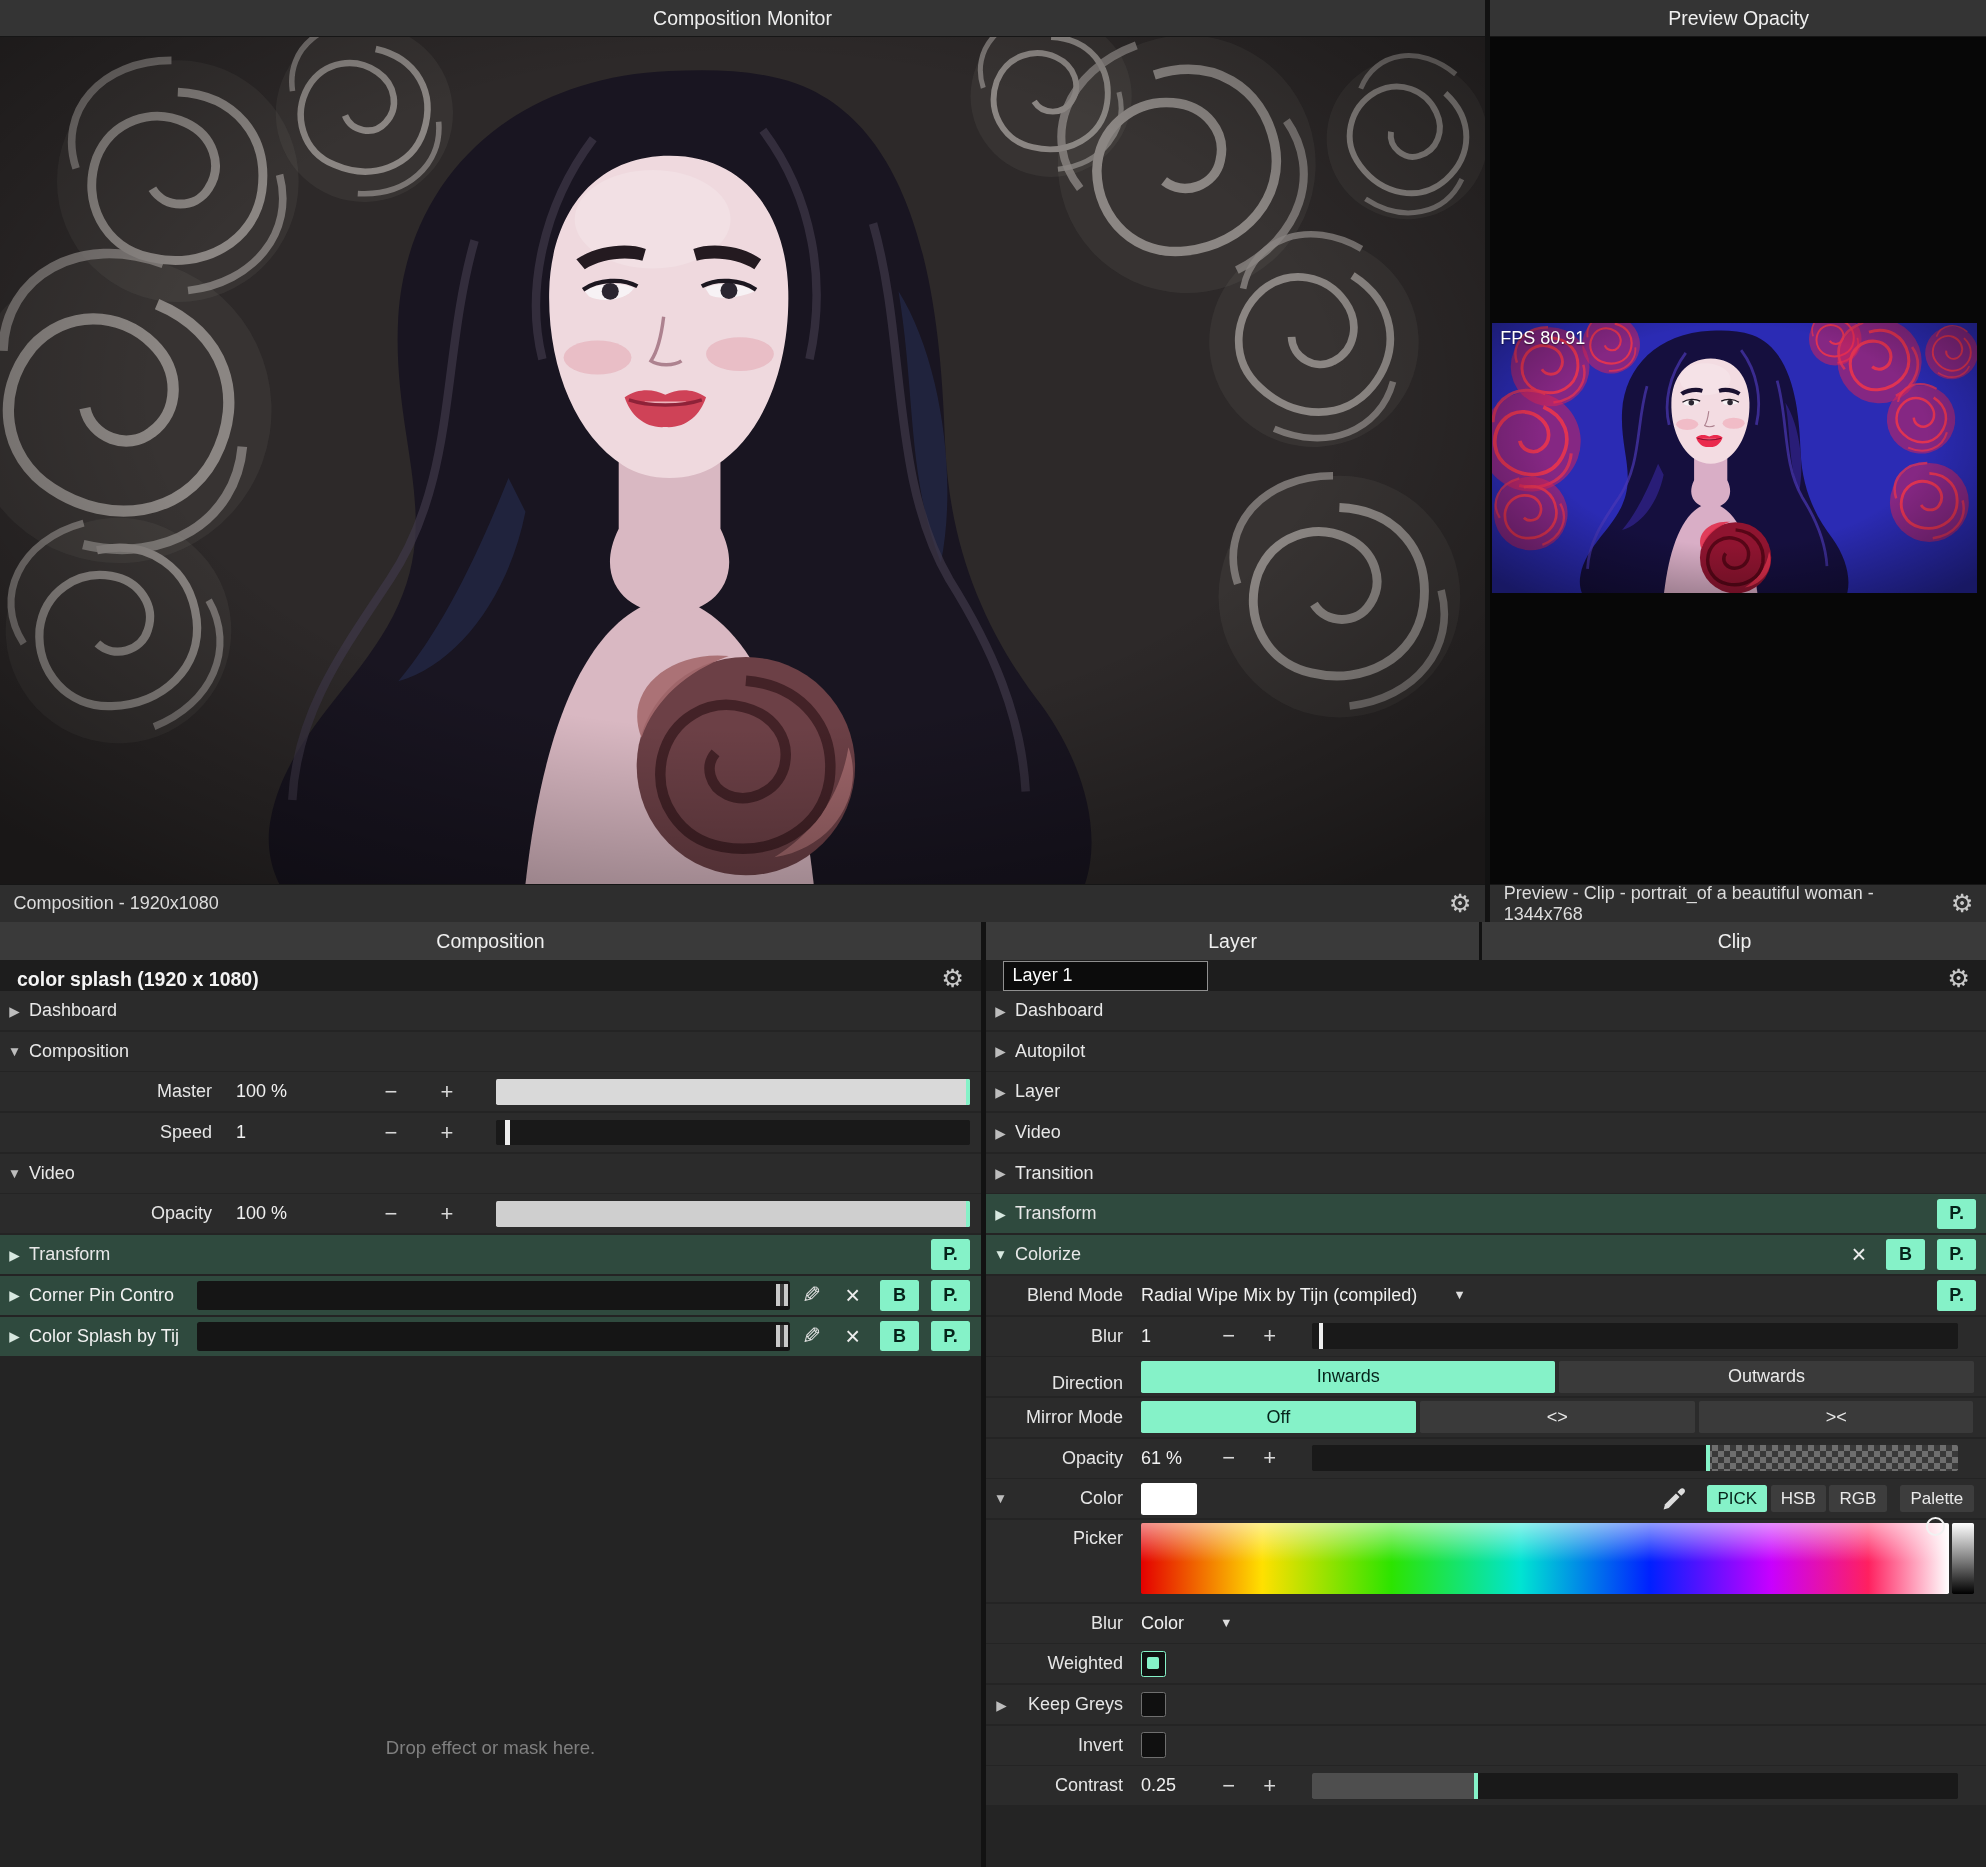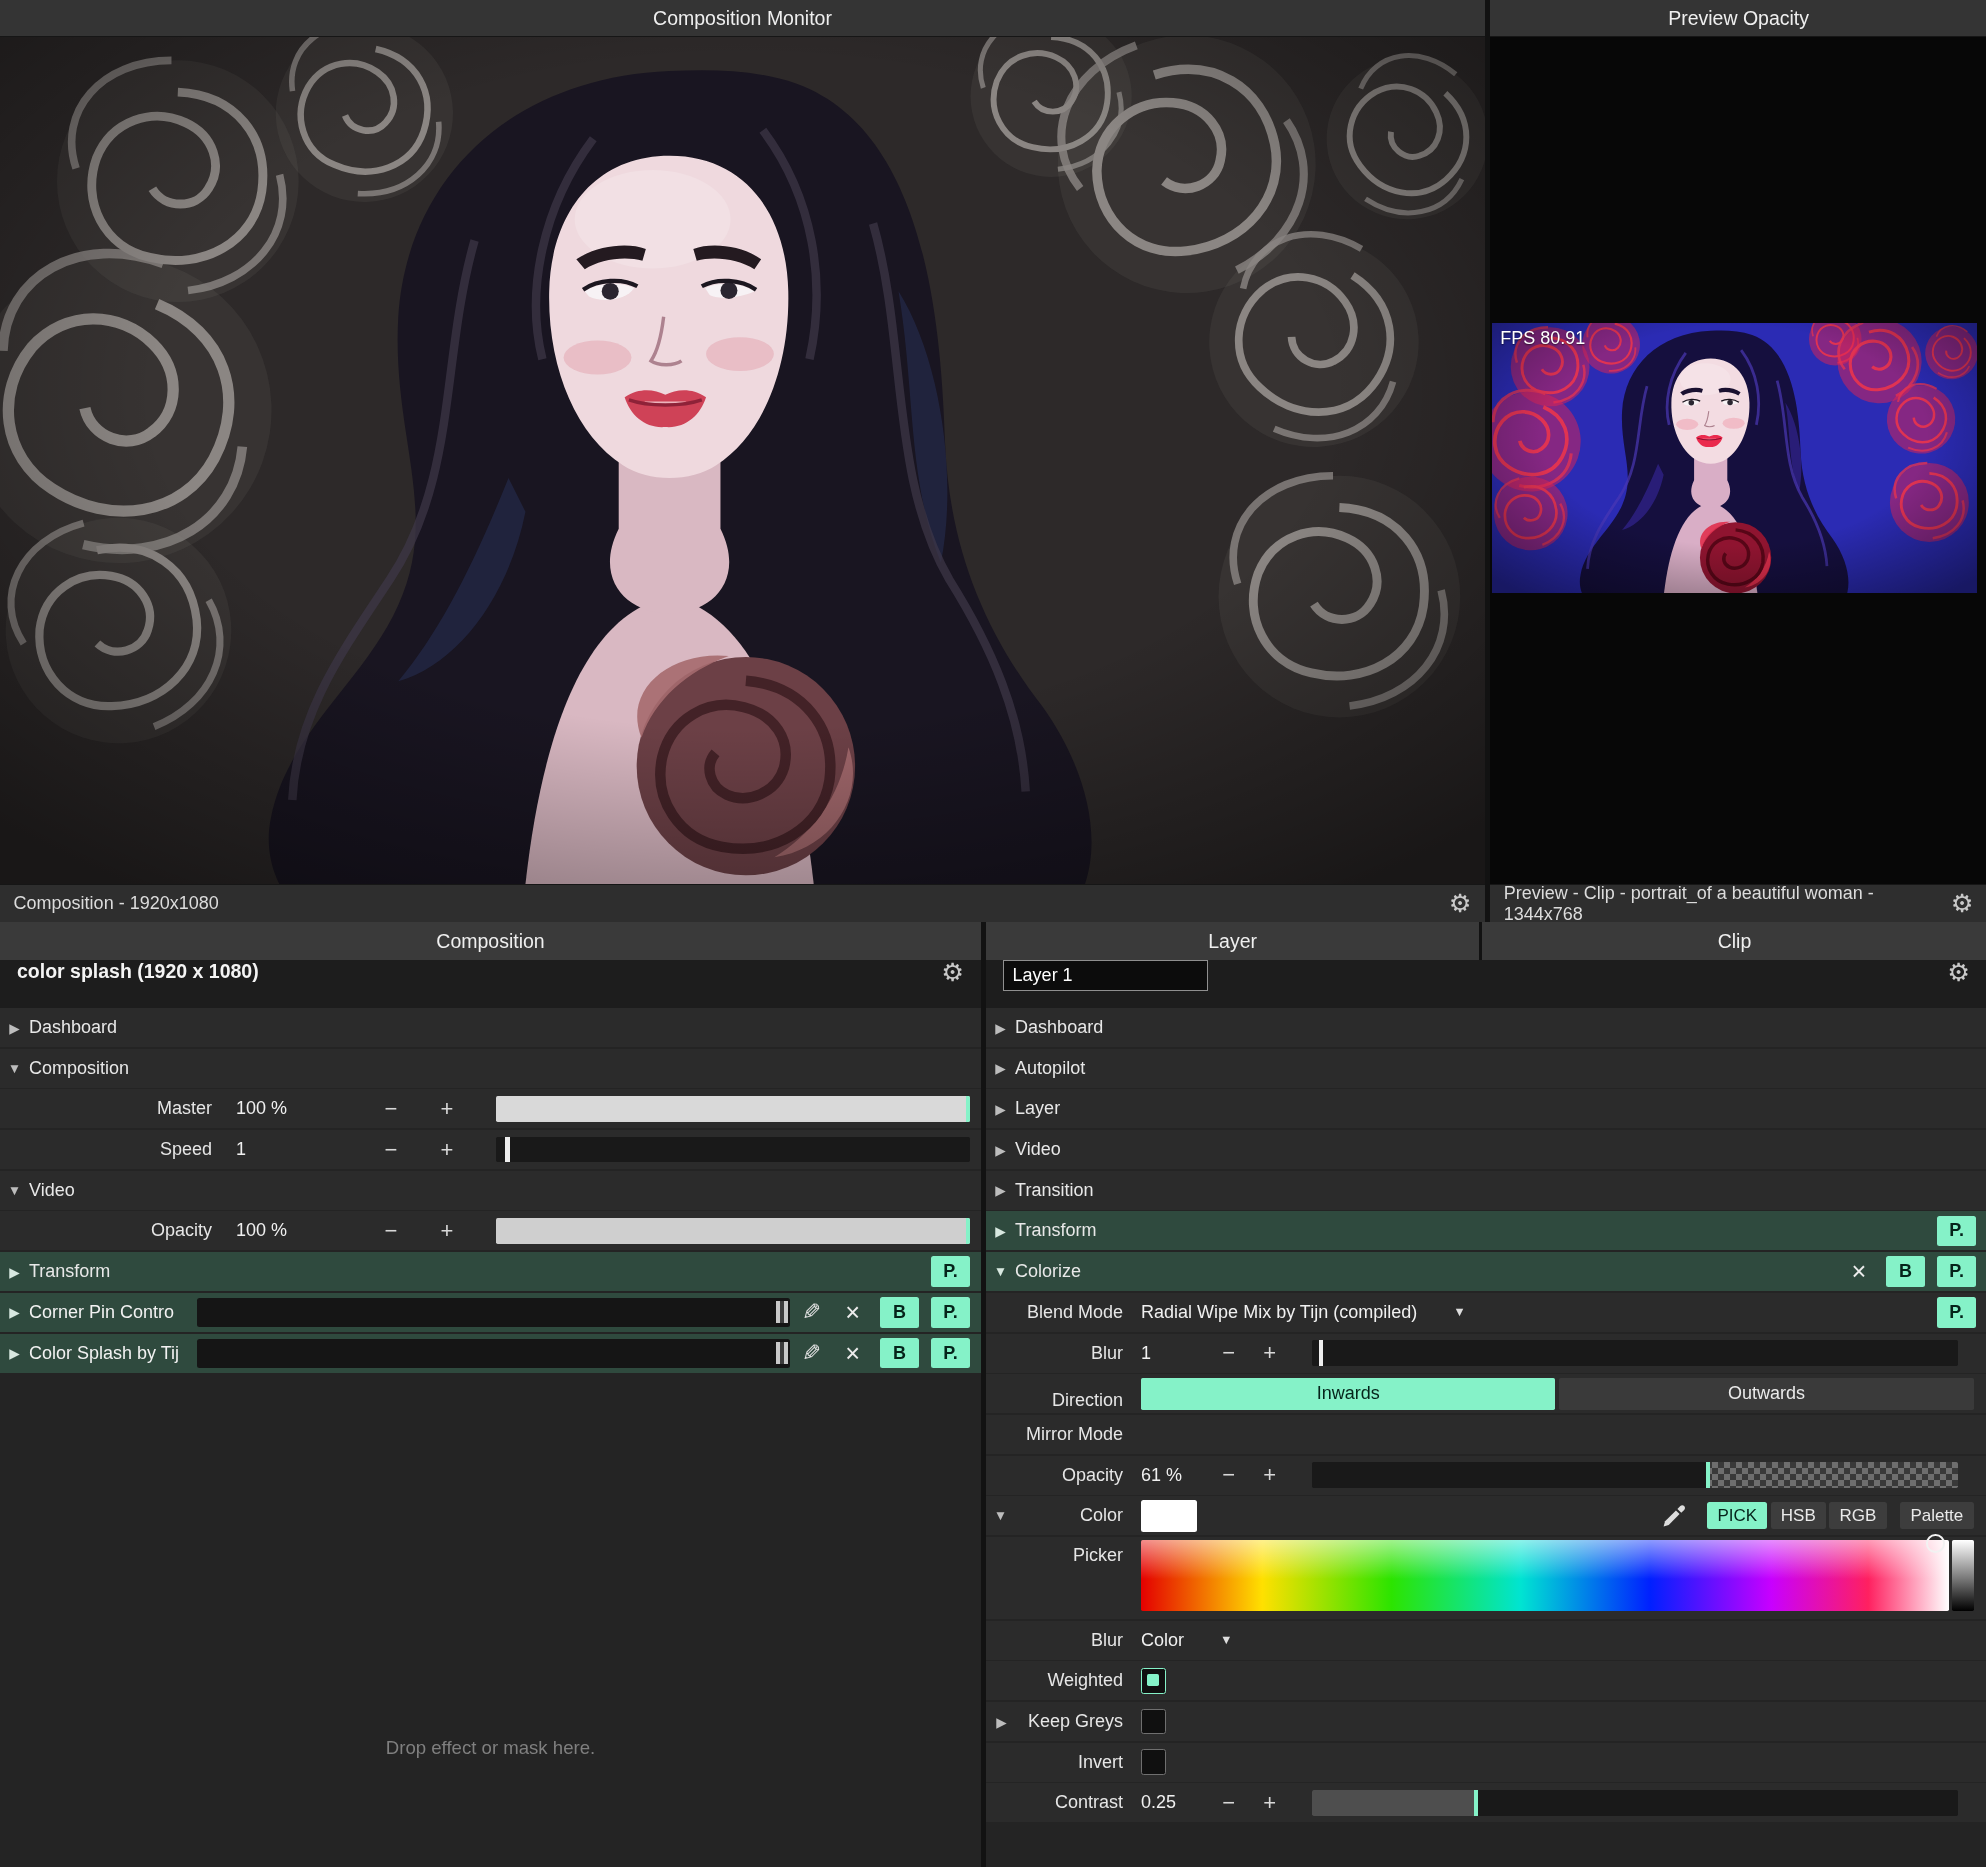--- a/index.html
+++ b/index.html
@@ -23,21 +23,21 @@
   .statusbar .gear { margin-left:auto; }
   .gear { font-size:25.4px; color:#c9c9c9; line-height:1; cursor:default; }
 
   
   .tabs-grid { display:grid; grid-template-columns:981px 5.1px 493px 3.4px 504px; height:38px; background:#161616; }
   .tab { background:#3a3a3a; display:flex; align-items:center; justify-content:center; font-size:19.5px; color:#efefef; }
 
   
   .bottom-grid { display:grid; grid-template-columns:981px 5.1px 1001px; height:908px; }
   .panel { background:#242424; position:relative; overflow:hidden; }
-  .panel-head { height:48px; background:#1d1d1d; display:flex; align-items:flex-start; padding:0 17px; }
+  .panel-head { height:31px; background:#1d1d1d; display:flex; align-items:flex-end; padding:0 17px; }
   .panel-title { font-size:19.5px; font-weight:bold; color:#f4f4f4; }
   .panel-head .gear { margin-left:auto; }
 
   .row { height:39px; margin-bottom:1.7px; background:#2b2b2b; display:flex; align-items:center; font-size:18px; color:#e8e8e8; }
   .row.green { background:#2f4a3e; }
   .arr { width:29px; text-align:center; font-size:13.6px; color:#bdbdbd; flex:0 0 auto; }
   .green .arr { color:#d8e8e0; }
 
   
   .prow-l { display:grid; grid-template-columns:212px 151px 56px 56px 1fr; align-items:center; }
@@ -401,20 +401,31 @@
               <span>Inwards</span>
             </div>
           <div class="seg">
               <span>Outwards</span>
             </div>
         </div>
       </div>
 
       <div class="row" style="display:flex;">
         <span class="plabel" style="width:137px;flex:0 0 auto;">Mirror Mode</span>
+        <div class="segwrap">
+          <div class="seg sel">
+              <span>Off</span>
+            </div>
+          <div class="seg">
+              <span>&lt;&gt;</span>
+            </div>
+          <div class="seg">
+              <span>&gt;&lt;</span>
+            </div>
+        </div>
       </div>
 
       <div class="row prow-r">
         <span class="plabel">Opacity</span>
         <span class="pvalue">61 %</span>
         <span class="step">−</span>
         <span class="step">+</span>
         <div class="sliderbox">
             <div class="slider">
           <div class="sfill checker" style="left:61%;right:0;"></div>

